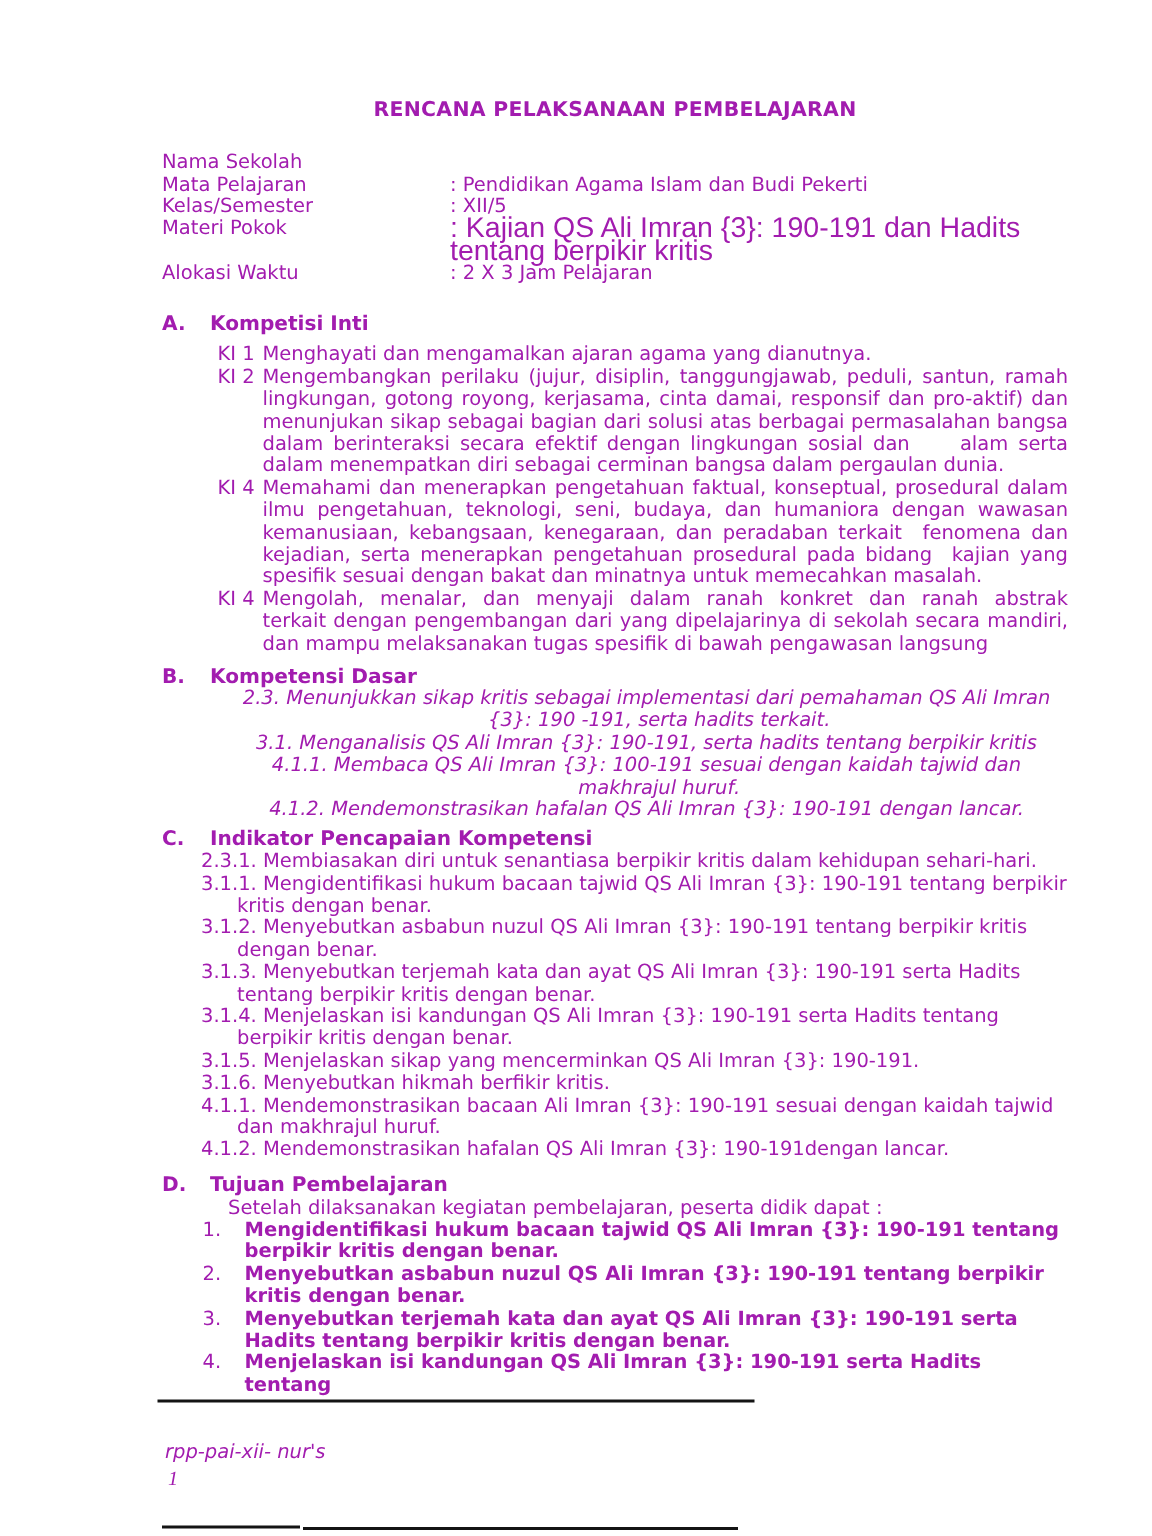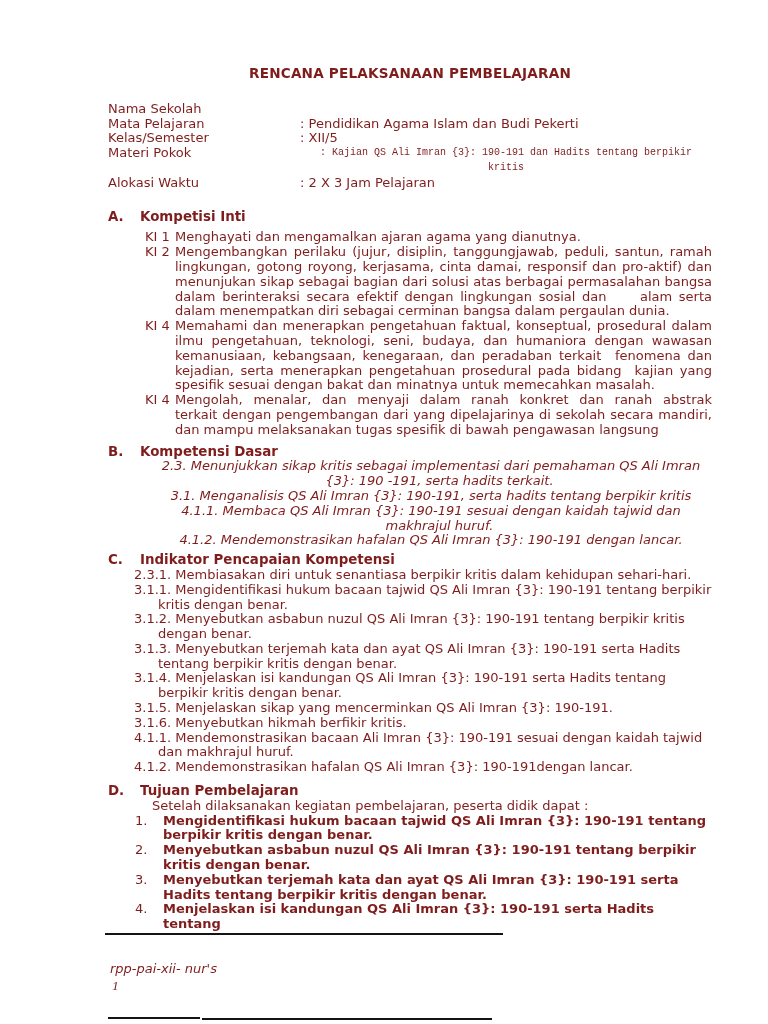--- a/index.html
+++ b/index.html
@@ -1,41 +1,41 @@
 <!DOCTYPE html>
 <html><head>
 <meta charset="utf-8">
 <style>
   html,body{margin:0;padding:0;background:#ffffff;}
   .page{
     position:relative;
     width:732px;height:1024px;
     background:#ffffff;
-    color:#7f1d1d;
+    color:#a21caf;
     font-family:"DejaVu Sans","Liberation Sans",sans-serif;
     font-size:13px;
     line-height:14.8px;
     overflow:hidden;
   }
   .content{
     position:absolute;
     left:108px;top:66px;
     width:604px;
   }
   .doc-title{
     text-align:center;
     font-weight:bold;
     font-size:13.6px;
     letter-spacing:0.2px;
     margin:0 0 0 0;
   }
   
   .meta{margin-top:21px;}
   .meta-row{display:grid;grid-template-columns:192px 1fr;}
-  .meta-row .serif{font-family:Liberation Mono, monospace;font-size:10px;text-align:center;}
+  .meta-row .serif{font-family:Liberation Sans, sans-serif;font-size:19px;}
   
   .section{margin-top:0;}
   .sec-head{display:grid;grid-template-columns:32px 1fr;font-weight:bold;font-size:13.4px;}
   .sec-a{margin-top:19px;}
   .sec-b{margin-top:7px;}
   .sec-c{margin-top:5px;}
   .sec-d{margin-top:9px;}
   .ki-list{margin-top:6px;}
   .ki-row{display:grid;grid-template-columns:30px 1fr;margin-left:37px;}
   .ki-text{text-align:justify;white-space:pre-wrap;}
@@ -135,21 +135,21 @@
       </div>
     </div>
 
     <div class="section sec-b">
       <div class="sec-head">
         <span>B.</span>
         <span>Kompetensi Dasar</span>
       </div>
       <div class="kd-item">2.3. Menunjukkan sikap kritis sebagai implementasi dari pemahaman QS Ali Imran {3}: 190 -191, serta hadits terkait.</div>
       <div class="kd-item outdent">3.1. Menganalisis QS Ali Imran {3}: 190-191,  serta hadits tentang berpikir kritis</div>
-      <div class="kd-item">4.1.1. Membaca QS Ali Imran {3}: 190-191 sesuai dengan kaidah tajwid dan makhrajul huruf.</div>
+      <div class="kd-item">4.1.1. Membaca QS Ali Imran {3}: 100-191 sesuai dengan kaidah tajwid dan makhrajul huruf.</div>
       <div class="kd-item">4.1.2. Mendemonstrasikan hafalan QS Ali Imran {3}: 190-191 dengan lancar.</div>
     </div>
 
     <div class="section sec-c">
       <div class="sec-head">
         <span>C.</span>
         <span>Indikator Pencapaian Kompetensi</span>
       </div>
       <div class="ind-item">2.3.1. Membiasakan diri untuk senantiasa berpikir kritis dalam kehidupan sehari-hari.</div>
       <div class="ind-item">3.1.1. Mengidentifikasi hukum bacaan tajwid QS Ali Imran {3}: 190-191 tentang berpikir kritis dengan benar.</div>

